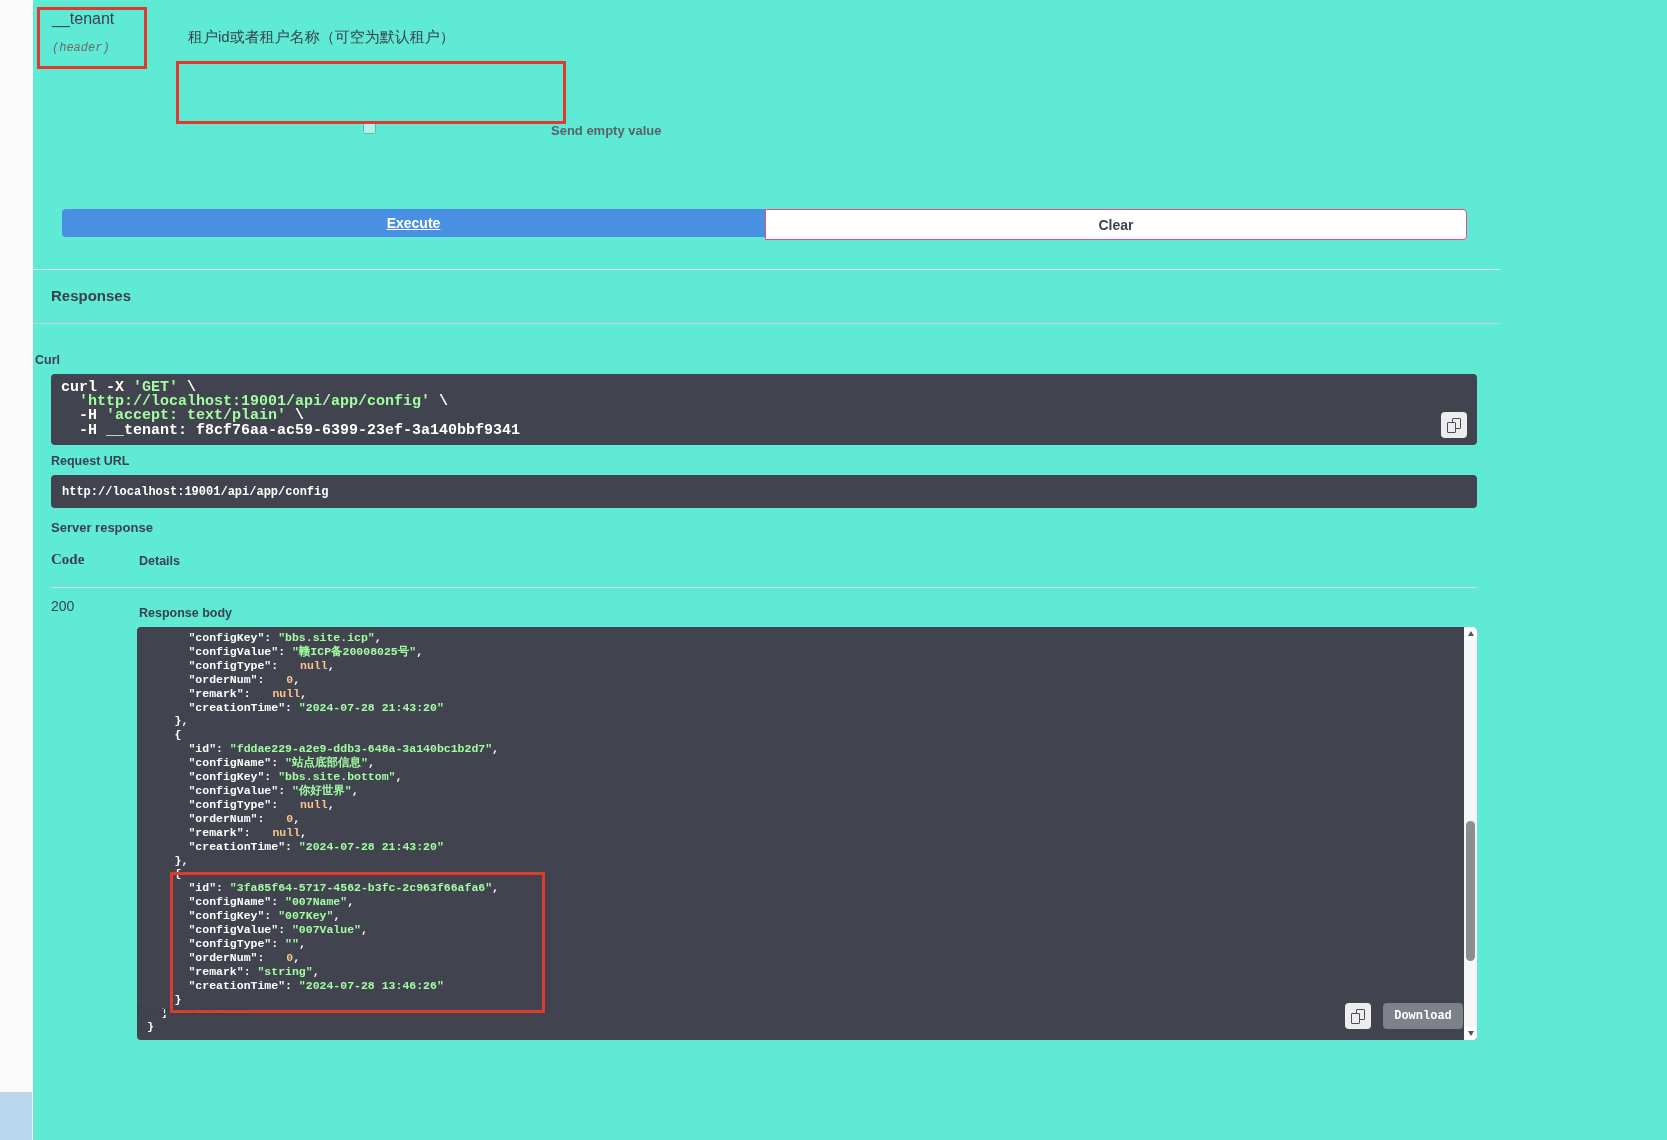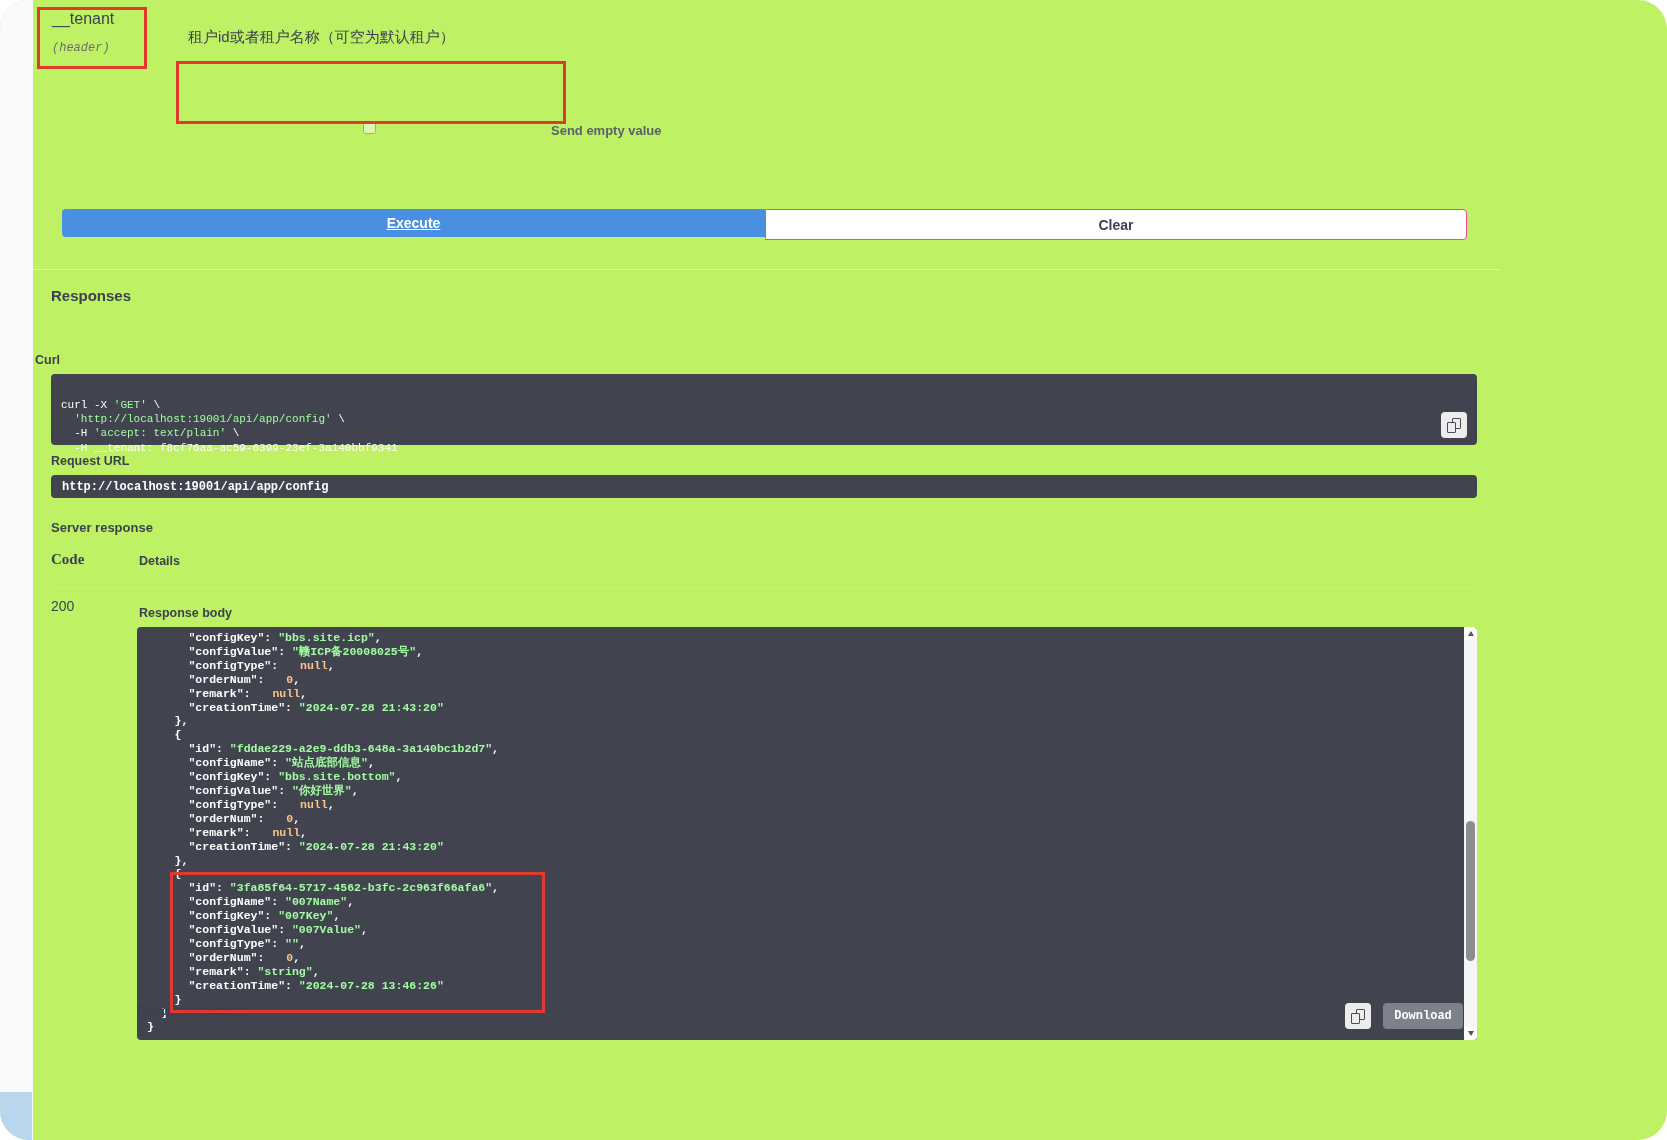--- a/index.html
+++ b/index.html
@@ -1,18 +1,18 @@
 <!DOCTYPE html>
 <html><head>
 <meta charset="utf-8">
 <title>Swagger UI</title>
 <style>
   * { margin:0; padding:0; box-sizing:border-box; }
   body { background:#fff; font-family:"Liberation Sans", sans-serif; }
-  .page { position:relative; width:1667px; height:1140px; background:#bef264; color:#3b4151; overflow:hidden;border-radius:29px; }
+  .page { position:relative; width:1667px; height:1140px; background:#5eead4; color:#3b4151; overflow:hidden; }
 
   .left-margin { position:absolute; left:0; top:0; width:33px; height:1140px; background:#fafafa; }
   .corner-artifact { position:absolute; left:0; top:1092px; width:32px; height:48px; background:#b9d6ec; }
 
   
   .annot { position:absolute; border:3px solid #e0392e; z-index:60; background:transparent; }
   .a1 { left:37px;  top:7px;   width:110px; height:62px; }
   .a2 { left:176px; top:61px;  width:390px; height:63px; }
   .a3 { left:170px; top:872px; width:375px; height:141px; }
 
@@ -42,22 +42,22 @@
   .server-resp-label { left:51px;  top:520px; font-size:13px; }
   .details-header    { left:139px; top:554px; }
   .resp-body-label   { left:139px; top:606px; }
   .resp-headers-label{ left:137px; top:1004px; }
   .code-header  { position:absolute; left:51px; top:551px; font-size:15px; font-weight:700; color:#3b4151;font-family:Liberation Serif, serif; }
   .status-code  { position:absolute; left:51px; top:598px; font-size:14px; color:#3b4151; }
 
   
   .code-block { position:absolute; background:#41444e; border-radius:4px; font-family:"Liberation Mono","DejaVu Sans Mono",monospace; color:#fff; }
   .curl-block { left:51px; top:374px; width:1426px; height:71px; }
-  .curl-block .code { padding:24px 10px; font-size:11px; line-height:14.2px; white-space:pre; font-weight:400; }
-  .requrl-block { left:51px; top:475px; width:1426px; height:23px; display:flex; align-items:center; padding:0 11px; font-weight:700; font-size:12px; }
+  .curl-block .code { padding:7px 10px; font-size:15px; line-height:14.2px; white-space:pre; font-weight:700; }
+  .requrl-block { left:51px; top:475px; width:1426px; height:33px; display:flex; align-items:center; padding:0 11px; font-weight:700; font-size:12px; }
   .body-block { left:137px; top:627px; width:1340px; height:413px; overflow:hidden; }
   .body-block .code { padding:4px 10px; font-size:11.5px; line-height:13.9px; white-space:pre; font-weight:700; }
 
   .code-line { white-space:pre; }
   .tk-p { color:#ffffff; }
   .tk-k { color:#ffffff; }
   .tk-s { color:#a2fca2; }
   .tk-n { color:#fcc28c;padding-left:15px; }
 
   

